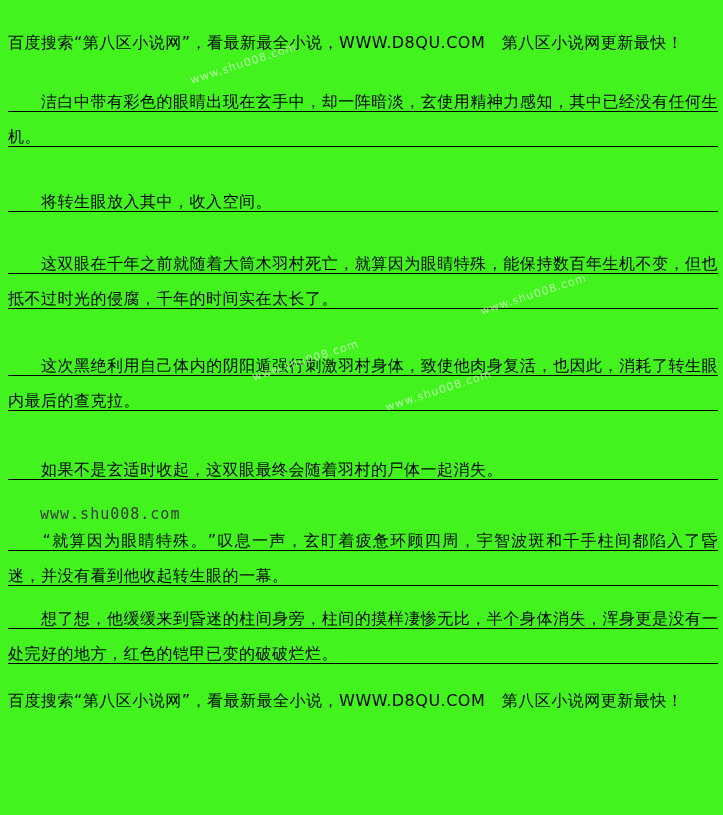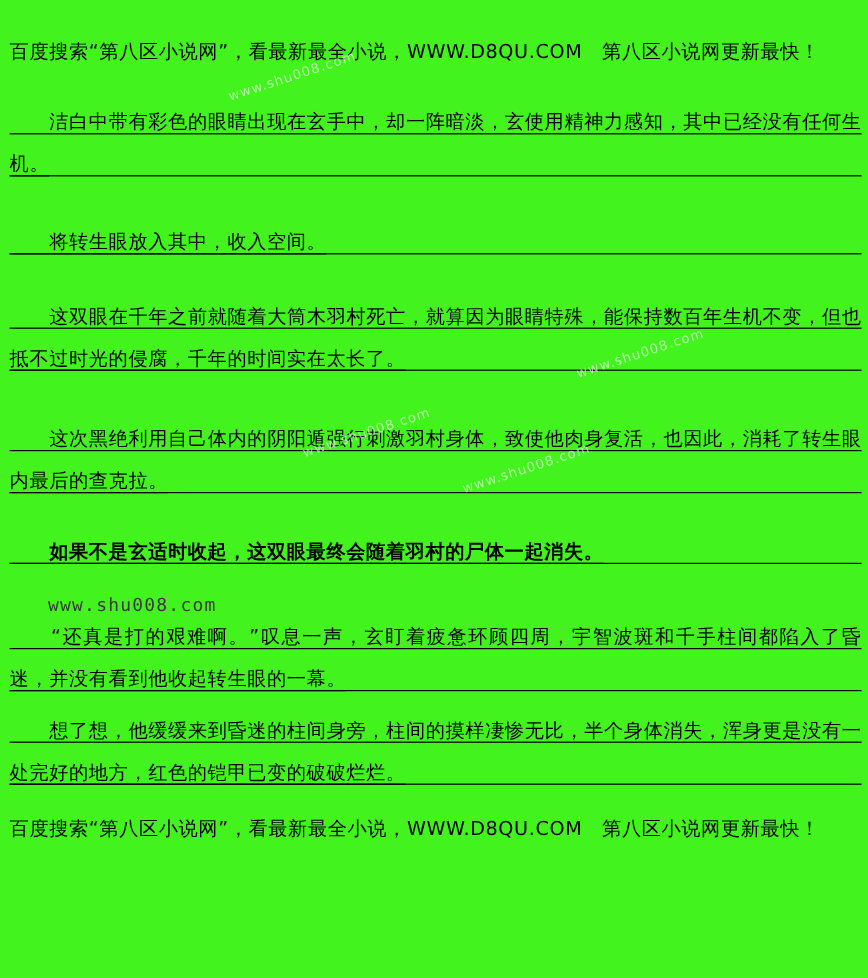--- a/index.html
+++ b/index.html
@@ -39,21 +39,21 @@
     content:"";
     position:absolute;left:0;right:0;bottom:7px;
     border-bottom:1px solid #000;
   }
   .p1{margin-top:0;}
   .p2{margin-top:28px;}
   .p3{margin-top:13px;}
   .p4{margin-top:30px;}
   .p5{margin-top:27px;}
   .p6{margin-top:32px;}
-  .p7{margin-top:24px;font-weight:bold;}
+  .p7{margin-top:34px;}
   .p8{margin-top:0;}
   .p9{margin-top:8px;}
   .wm-dark{
     margin-top:18px;
     height:18px;line-height:18px;
     padding-left:32px;
     font-family:"DejaVu Sans Mono","Liberation Mono",monospace;
     font-size:15px;color:#3a3a3a;
     letter-spacing:1px;
   }
@@ -85,21 +85,21 @@
   <div class="para p4"><span class="txt">　　将转生眼放入其中，收入空间。</span></div>
 
   <div class="para p5"><span class="txt">　　这双眼在千年之前就随着大筒木羽村死亡，就算因为眼睛特殊，能保持数百年生机不变，但也抵不过时光的侵腐，千年的时间实在太长了。</span></div>
 
   <div class="para p6"><span class="txt">　　这次黑绝利用自己体内的阴阳遁强行刺激羽村身体，致使他肉身复活，也因此，消耗了转生眼内最后的查克拉。</span></div>
 
   <div class="para p7"><span class="txt">　　如果不是玄适时收起，这双眼最终会随着羽村的尸体一起消失。</span></div>
 
   <div class="wm-dark">www.shu008.com</div>
 
-  <div class="para p8"><span class="txt">　　“还真是打的艰难啊。”叹息一声，玄盯着疲惫环顾四周，宇智波斑和千手柱间都陷入了昏迷，并没有看到他收起转生眼的一幕。</span></div>
+  <div class="para p8"><span class="txt">　　“就算因为眼睛特殊。”叹息一声，玄盯着疲惫环顾四周，宇智波斑和千手柱间都陷入了昏迷，并没有看到他收起转生眼的一幕。</span></div>
 
   <div class="para p9"><span class="txt">　　想了想，他缓缓来到昏迷的柱间身旁，柱间的摸样凄惨无比，半个身体消失，浑身更是没有一处完好的地方，红色的铠甲已变的破破烂烂。</span></div>
 
   <div class="banner bottom">百度搜索“第八区小说网”，看最新最全小说，WWW.D8QU.COM　第八区小说网更新最快！</div>
 
   <span class="wm-ghost g1">www.shu008.com</span>
   <span class="wm-ghost g2">www.shu008.com</span>
   <span class="wm-ghost g3">www.shu008.com</span>
   <span class="wm-ghost g4">www.shu008.com</span>
 

